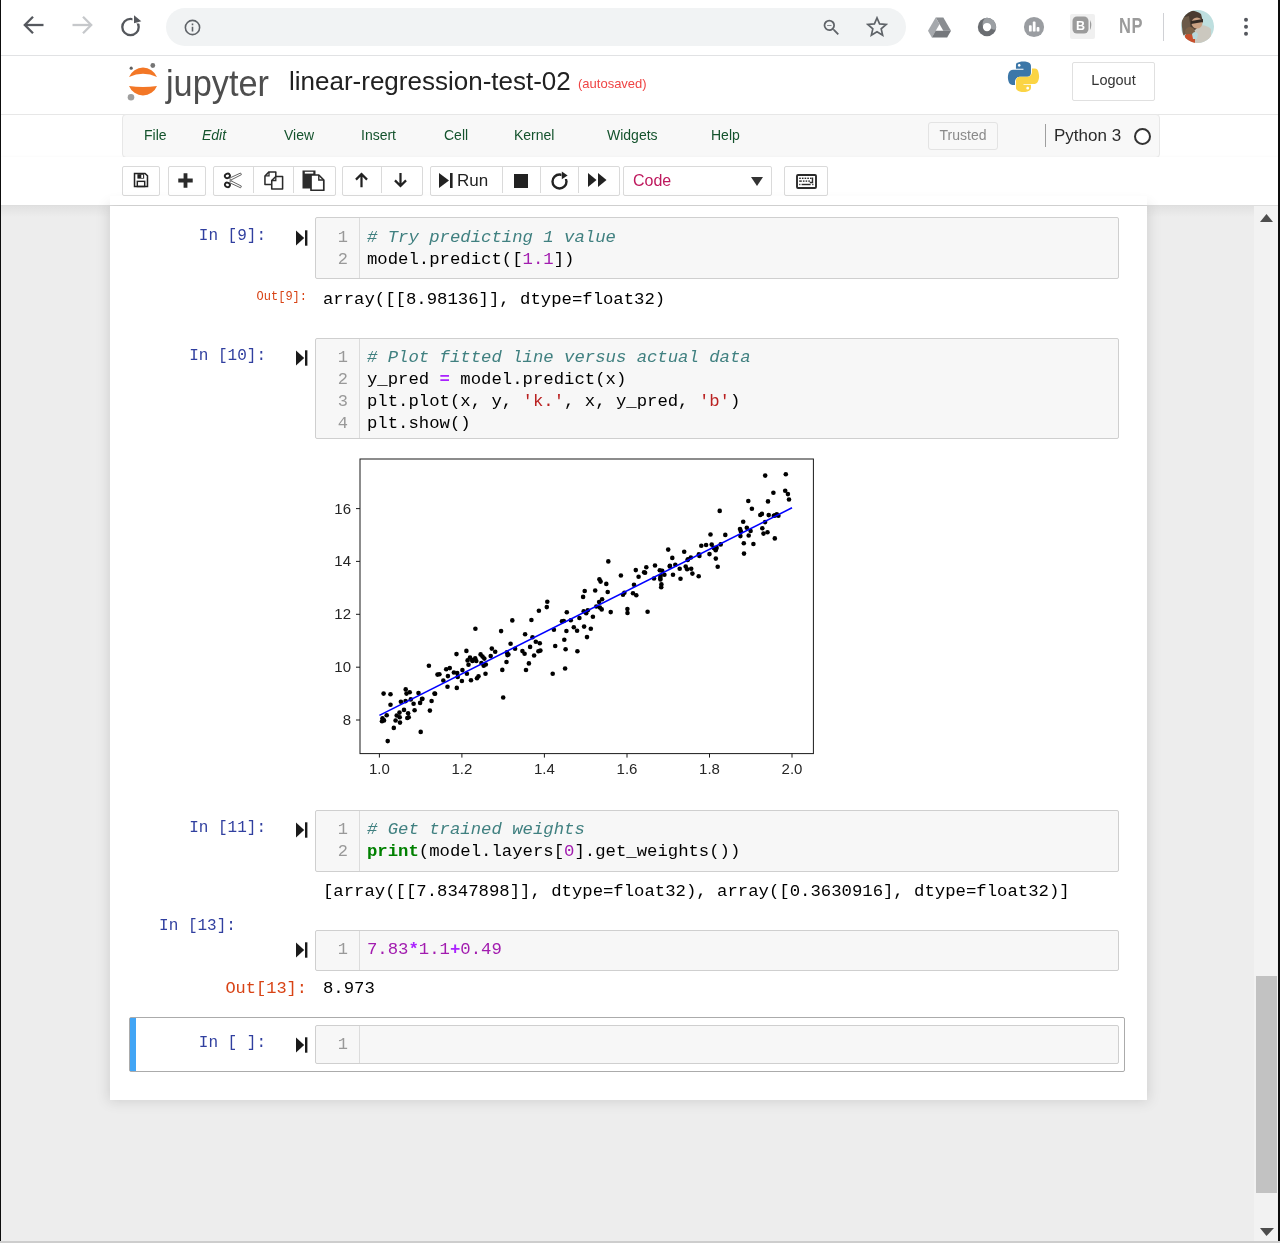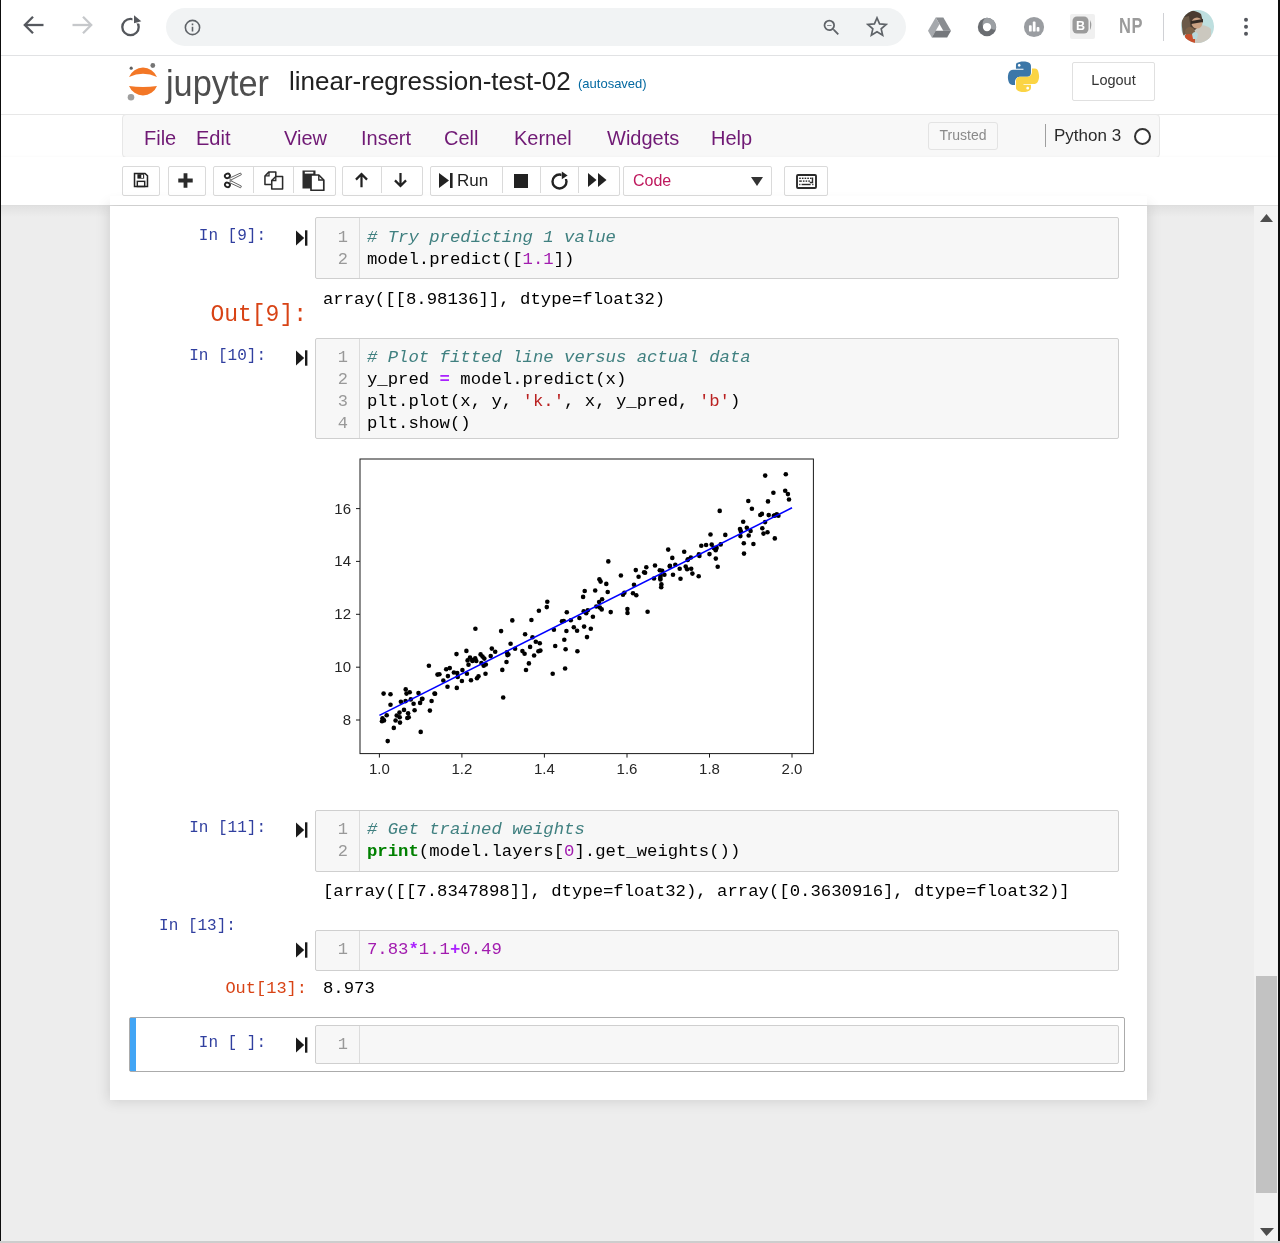--- a/index.html
+++ b/index.html
@@ -7,27 +7,27 @@
      font-family:"Liberation Sans",sans-serif;}
 .abs{position:absolute;}
 .mono{font-family:"Liberation Mono",monospace;}
 
 #chromebar{left:0;top:0;width:1280px;height:55px;background:#fff;border-bottom:1px solid #e1e2e4;}
 #pill{left:166px;top:8px;width:740px;height:38px;background:#f1f3f4;border-radius:19px;}
 .url{left:213px;top:15px;font-size:20px;color:#5f6368;letter-spacing:0.6px;}
 
 #jhead{left:0;top:56px;width:1280px;height:59px;background:#fff;}
 #title{left:289px;top:66px;font-size:26px;color:#212121;}
-#autosaved{left:578px;top:76px;font-size:13px;color:#0369a1;}
+#autosaved{left:578px;top:76px;font-size:13px;color:#ef4444;}
 #logout{left:1072px;top:62px;width:81px;height:37px;border:1px solid #e0e0e0;border-radius:2px;
         background:#fff;font-size:14.5px;color:#333;text-align:center;line-height:35px;}
 
 #menubox{left:122px;top:114px;width:1036px;height:42px;background:#f8f8f8;
          border:1px solid #e7e7e7;border-radius:4px;}
-.mitem{top:127px;font-size:20px;color:#701a75;}
+.mitem{top:127px;font-size:14px;color:#14532d;}
 #trusted{left:928px;top:122px;width:68px;height:26px;border:1px solid #e3e3e3;border-radius:3px;
          font-size:14px;color:#8a8a8a;text-align:center;line-height:25px;background:#f8f8f8;}
 #ksep{left:1045px;top:124px;width:1px;height:23px;background:#9f9f9f;}
 #kname{left:1054px;top:126px;font-size:17px;color:#2b2b2b;}
 
 #toolbar{left:0;top:157px;width:1280px;height:48px;background:#fff;border-bottom:1px solid #dedede;box-shadow:0 2px 4px rgba(0,0,0,0.10);}
 .tbtn{top:166px;height:28px;background:#fff;border:1px solid #dadada;border-radius:2px;}
 
 #site{left:0;top:206px;width:1280px;height:1037px;background:#ededed;}
 #nbcontainer{left:110px;top:206px;width:1037px;height:894px;background:#fff;
@@ -149,21 +149,21 @@
 <div id="autosaved" class="abs">(autosaved)</div>
 <svg class="abs" style="left:1004px;top:61px" width="39" height="39" viewBox="0 0 128 128">
   <path fill="#3c77a8" d="M63.4 2c-4.2 0-8.3.4-11.8 1-10.5 1.9-12.4 5.7-12.4 12.8v9.4h24.7v3.2H29.9c-7.2 0-13.5 4.3-15.4 12.5-2.3 9.4-2.4 15.3 0 25.1 1.8 7.3 5.9 12.5 13.1 12.5h8.5V67.2c0-8.2 7-15.3 15.4-15.3h24.7c6.9 0 12.3-5.7 12.3-12.5V15.8c0-6.7-5.6-11.7-12.3-12.8-4.3-.7-8.7-1-12.8-1zM50 9.6c2.6 0 4.6 2.1 4.6 4.7 0 2.6-2.1 4.7-4.6 4.7-2.6 0-4.6-2.1-4.6-4.7 0-2.6 2.1-4.7 4.6-4.7z"></path>
   <path fill="#fbd444" d="M91.7 24.9v11c0 8.5-7.2 15.7-15.4 15.7H51.6c-6.8 0-12.3 5.8-12.3 12.5v23.5c0 6.7 5.8 10.6 12.3 12.5 7.8 2.3 15.3 2.7 24.7 0 6.2-1.8 12.3-5.4 12.3-12.5v-9.4H63.9v-3.1h37c7.2 0 9.9-5 12.4-12.5 2.6-7.8 2.5-15.3 0-25.1-1.8-7.1-5.2-12.5-12.4-12.5h-9.2zM77.8 84.4c2.6 0 4.6 2.1 4.6 4.7 0 2.6-2.1 4.7-4.6 4.7-2.6 0-4.6-2.1-4.6-4.7 0-2.6 2.1-4.7 4.6-4.7z"></path>
 </svg>
 <div id="logout" class="abs">Logout</div>
 
 <div class="abs" style="left:0;top:114px;width:1280px;height:1px;background:#e7e7e7;"></div>
 <div id="menubox" class="abs"></div>
 <div class="abs mitem" style="left:144px;">File</div>
-<div class="abs mitem" style="left:196px;">Edit</div>
+<div class="abs mitem" style="left:202px;font-style:italic;">Edit</div>
 <div class="abs mitem" style="left:284px;">View</div>
 <div class="abs mitem" style="left:361px;">Insert</div>
 <div class="abs mitem" style="left:444px;">Cell</div>
 <div class="abs mitem" style="left:514px;">Kernel</div>
 <div class="abs mitem" style="left:607px;">Widgets</div>
 <div class="abs mitem" style="left:711px;">Help</div>
 <div id="trusted" class="abs">Trusted</div>
 <div id="ksep" class="abs"></div>
 <div id="kname" class="abs">Python 3</div>
 <svg class="abs" style="left:1133px;top:127px" width="19" height="19" viewBox="0 0 19 19">
@@ -267,21 +267,21 @@
 <svg class="abs" style="left:296px;top:230px" width="12" height="16" viewBox="0 0 12 16">
       <path d="M0 0.5l8.2 7.5L0 15.5z" fill="#1a1a1a"></path>
       <rect x="9" y="0.3" width="2.4" height="15.4" fill="#1a1a1a"></rect>
     </svg>
 <div class="abs inputbox" style="top:217px;height:62px;box-sizing:border-box;"></div>
 <div class="abs gutterline" style="top:218px;height:60px;"></div>
 <pre class="abs mono lnum" style="top:227px;margin:0;">1
 2</pre>
 <pre class="abs mono code" style="top:227px;"><span class="com"># Try predicting 1 value</span>
 model.predict([<span class="num">1.1</span>])</pre>
-<div class="abs prompt mono outp" style="left:129px;top:302px;width:178px;font-size:23px;font-family:Liberation Mono, monospace;">Out[9]:</div>
+<div class="abs prompt mono outp" style="left:129px;top:290px;width:178px;font-size:12px;font-family:Liberation Mono, monospace;">Out[9]:</div>
 <div class="abs mono outtxt" style="top:290px;">array([[8.98136]], dtype=float32)</div>
 
 <div class="abs prompt mono inp" style="left:129px;top:347px;width:137px;">In [10]:</div>
 <svg class="abs" style="left:296px;top:350px" width="12" height="16" viewBox="0 0 12 16">
       <path d="M0 0.5l8.2 7.5L0 15.5z" fill="#1a1a1a"></path>
       <rect x="9" y="0.3" width="2.4" height="15.4" fill="#1a1a1a"></rect>
     </svg>
 <div class="abs inputbox" style="top:338px;height:101px;box-sizing:border-box;"></div>
 <div class="abs gutterline" style="top:339px;height:99px;"></div>
 <pre class="abs mono lnum" style="top:347px;margin:0;">1

